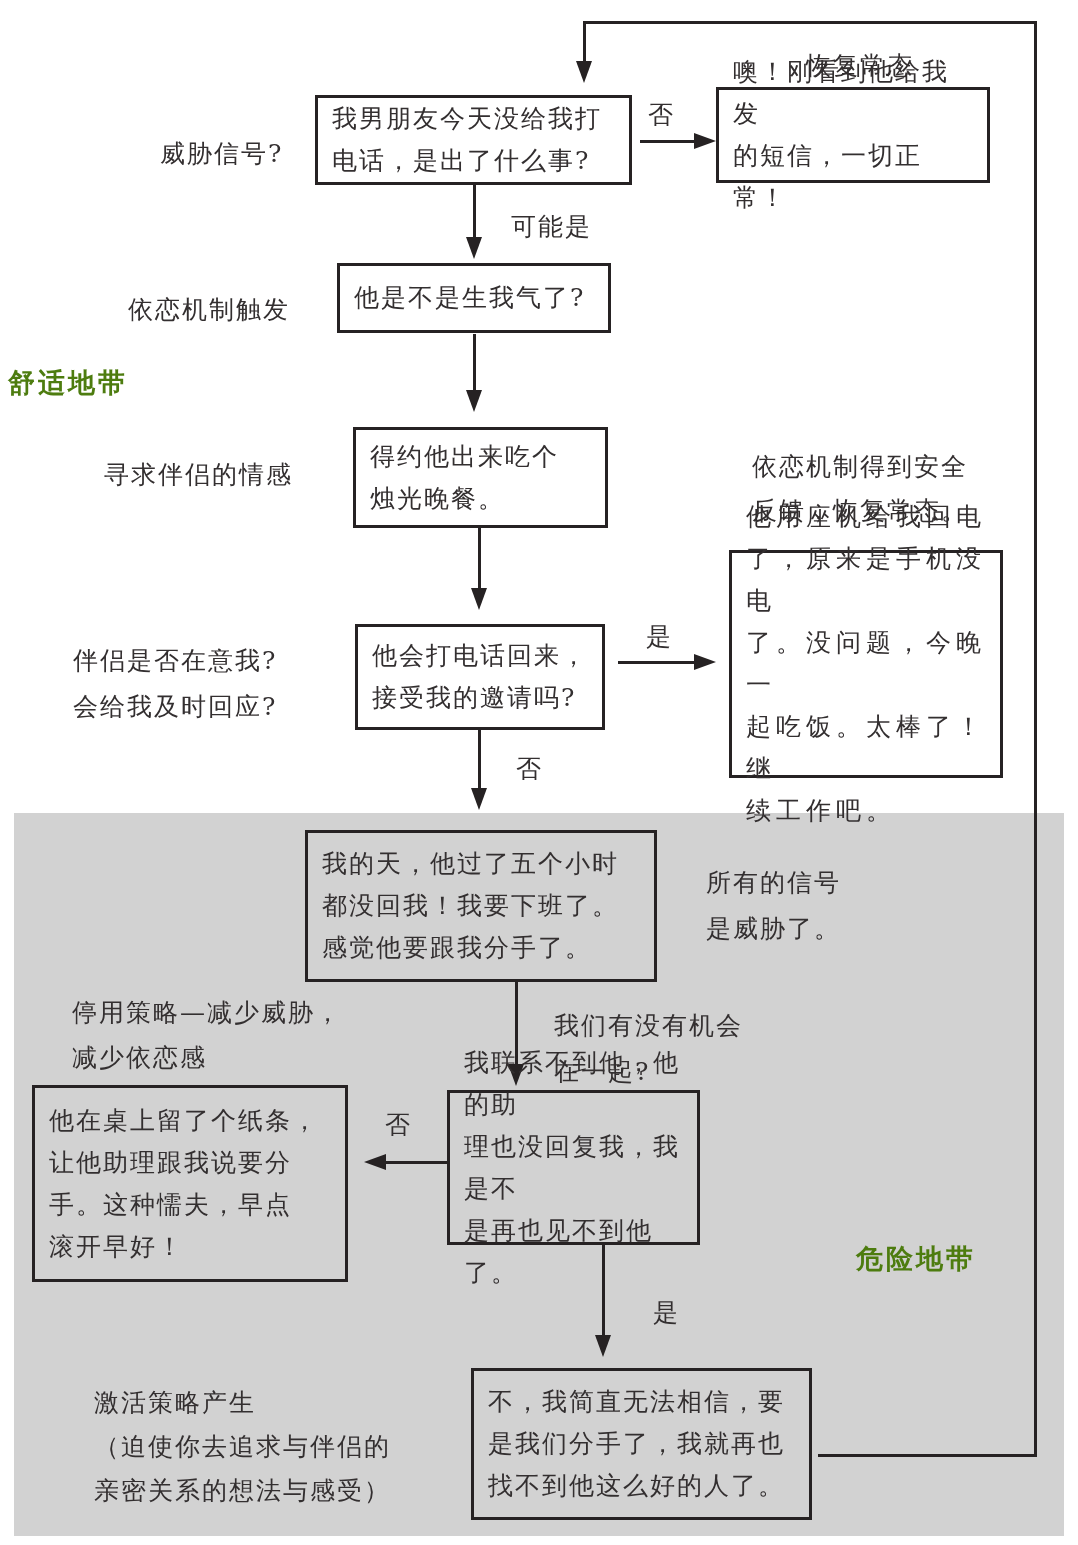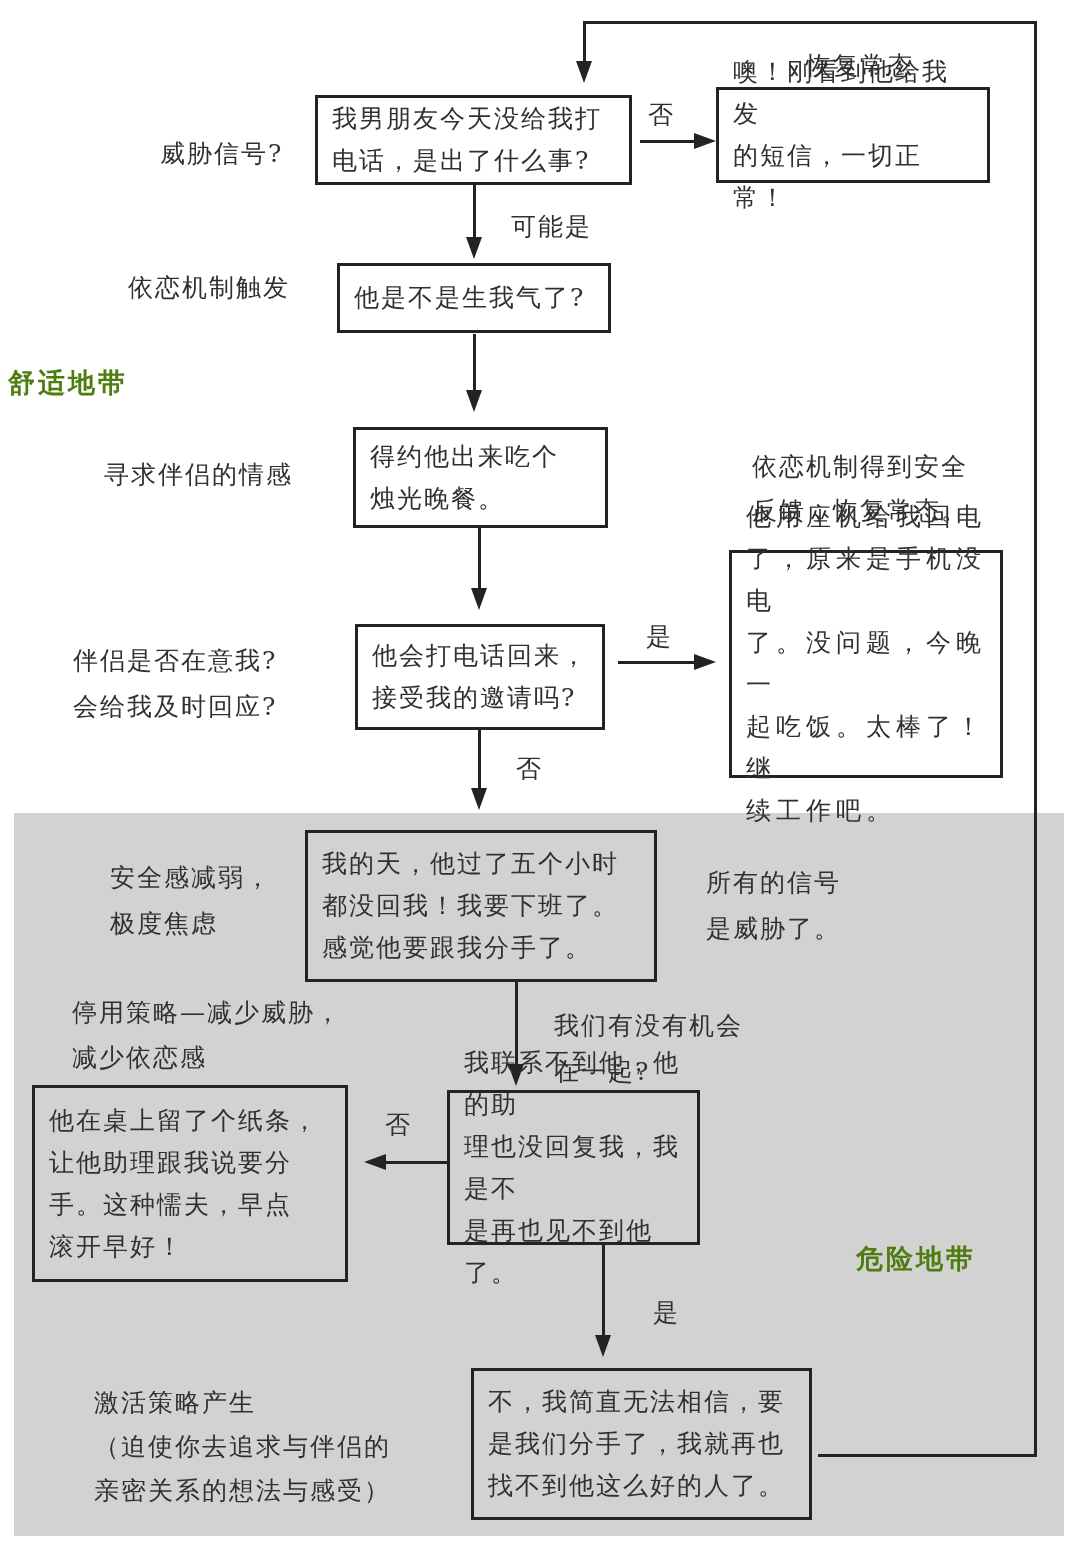--- a/index.html
+++ b/index.html
@@ -104,34 +104,32 @@
 滚开早好！</div>
 
   <div class="node" style="left:429px;top:1368px;width:341px;height:152px;margin-left:42px;">不，我简直无法相信，要
 是我们分手了，我就再也
 找不到他这么好的人了。</div>
 
   <div class="lbl" style="left:160px;top:131px;">威胁信号?</div>
 
   <div class="lbl" style="left:806px;top:43px;">恢复常态</div>
 
-  <div class="lbl" style="left:128px;top:265px;">依恋机制触发</div>
+  <div class="lbl" style="left:128px;top:287px;">依恋机制触发</div>
 
   <div class="lbl zone-lbl" style="left:8px;top:360px;">舒适地带</div>
 
   <div class="lbl" style="left:104px;top:452px;">寻求伴侣的情感</div>
 
   <div class="lbl center" style="left:752px;top:445px;width:240px;line-height:44px;">依恋机制得到安全
 反馈，恢复常态。</div>
 
   <div class="lbl" style="left:73px;top:638px;">伴侣是否在意我?
 会给我及时回应?</div>
 
-  <div class="lbl" style="left:110px;top:855px;">安全感减弱，
-极度焦虑</div>
 
   <div class="lbl" style="left:706px;top:860px;">所有的信号
 是威胁了。</div>
 
   <div class="lbl" style="left:72px;top:990px;line-height:45px;">停用策略—减少威胁，
 减少依恋感</div>
 
   <div class="lbl" style="left:554px;top:1003px;">我们有没有机会
 在一起?</div>
 

